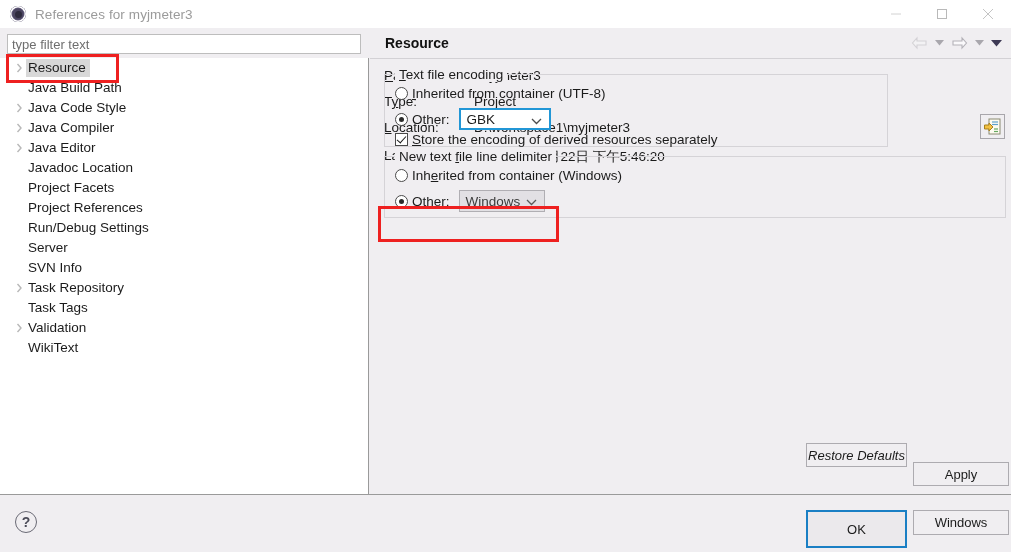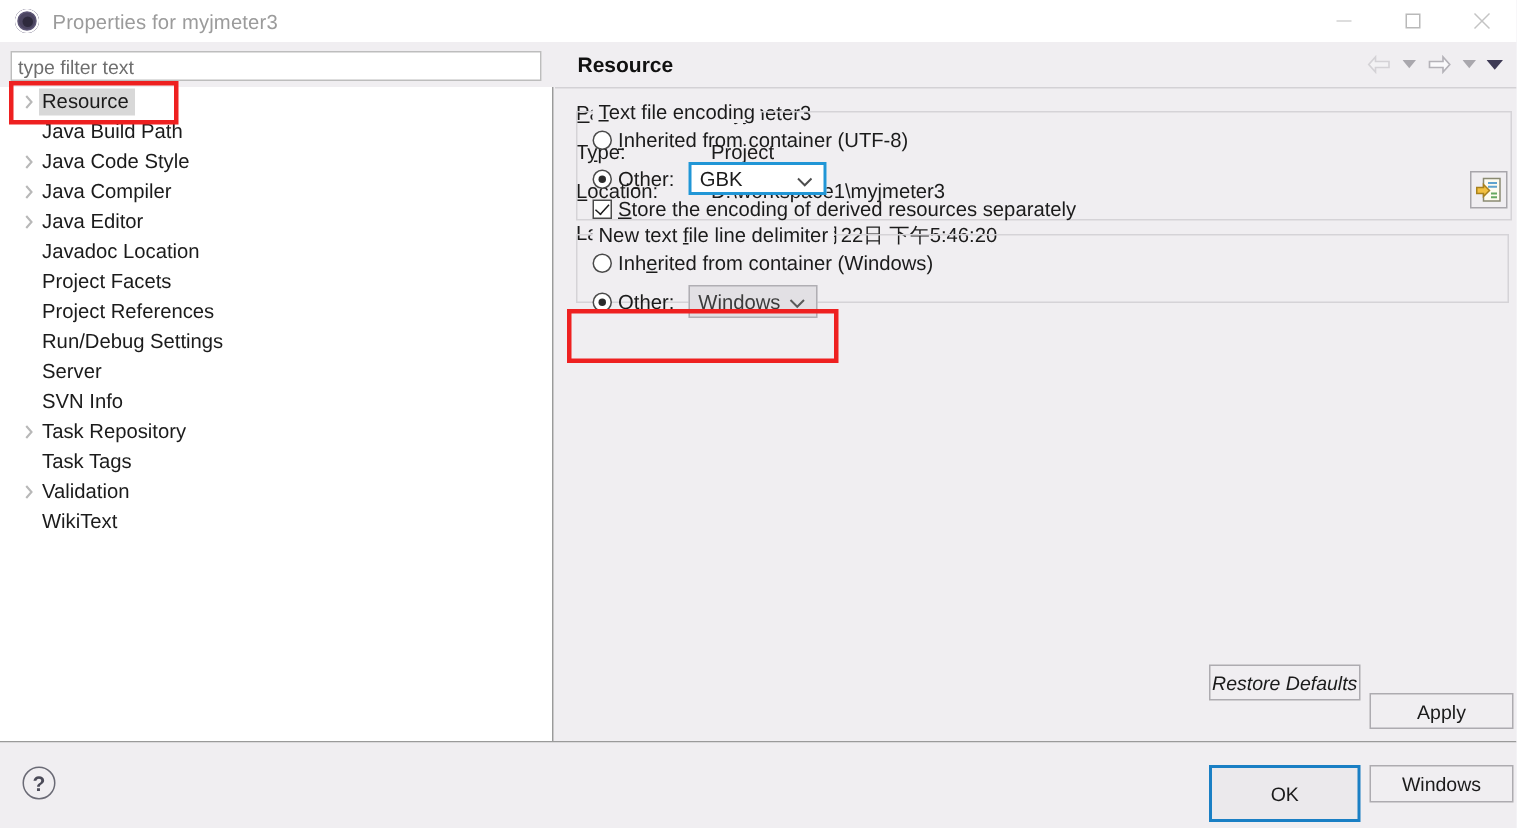--- a/index.html
+++ b/index.html
@@ -210,22 +210,22 @@
   }
   .group-title {
     position: absolute;
     top: -8px; left: 10px;
     background: #f0eef1;
     padding: 0 4px;
     font-size: 13.5px;
     color: #1b1b1b;
     white-space: nowrap;
   }
-  #group-encoding { left: 14px; top: 46px; width: 624px; height: 73px; }
-  #group-delimiter { left: 14px; top: 128px; width: 622px; height: 46px; }
+  #group-encoding { left: 14px; top: 46px; width: 504px; height: 73px; }
+  #group-delimiter { left: 14px; top: 128px; width: 622px; height: 62px; }
 
   .opt-row {
     position: absolute;
     display: flex;
     align-items: center;
     font-size: 13.5px;
     color: #1b1b1b;
     white-space: nowrap;
   }
 
@@ -349,21 +349,21 @@
 </head>
 <body>
 
 <div class="dialog">
 
   <div class="titlebar">
     <div class="title-icon">
       <div class="gear-outer"></div>
       <div class="gear-inner"></div>
     </div>
-    <div class="title-text">Properties for myjmeter3</div>
+    <div class="title-text">References for myjmeter3</div>
     <div class="win-buttons">
       <div class="win-btn">
         <svg width="12" height="12" viewBox="0 0 12 12">
             <line x1="1" y1="6" x2="11" y2="6" stroke="#d2d2d2" stroke-width="1"></line>
           </svg>
       </div>
       <div class="win-btn">
         <svg width="12" height="12" viewBox="0 0 12 12">
             <rect x="1.5" y="1.5" width="9" height="9" fill="none" stroke="#b9b9b9" stroke-width="1"></rect>
           </svg>

